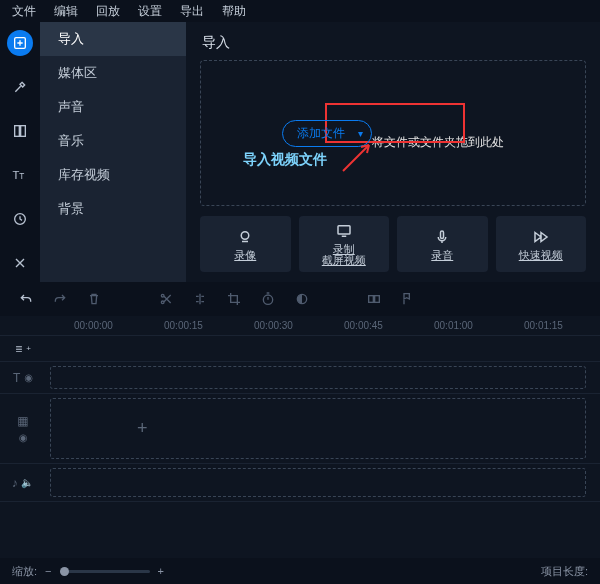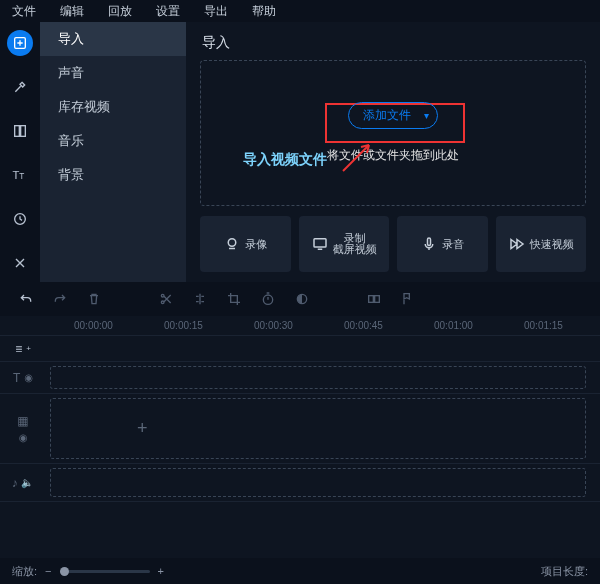--- a/index.html
+++ b/index.html
@@ -1,42 +1,42 @@
 <!DOCTYPE html>
 <html><head>
 <meta charset="utf-8">
 <style>
   * { box-sizing: border-box; margin: 0; padding: 0; font-family: "Microsoft YaHei", sans-serif; }
   body { background: #0e1521; color: #b8c2d1; width: 600px; height: 584px; overflow: hidden; font-size: 12px; }
 
-  .menubar { height: 22px; background: #0b111c; display: flex; align-items: center; padding: 0 4px; gap: 8px; }
+  .menubar { height: 22px; background: #0b111c; display: flex; align-items: center; padding: 0 4px; gap: 2px; }
   .menubar-item { padding: 2px 8px; color: #c5ced9; cursor: pointer; }
 
   .upper { display: flex; height: 260px; }
   .toolstrip { width: 40px; background: #0b111c; display: flex; flex-direction: column; align-items: center; padding-top: 8px; gap: 18px; }
   .toolstrip .tool { width: 26px; height: 26px; display: flex; align-items: center; justify-content: center; color: #b8c2d1; cursor: pointer; }
   .toolstrip .tool.active { background: #0a7bf0; border-radius: 50%; color: #fff; }
 
   .side-panel { width: 146px; background: #1a2332; padding-top: 0; }
   .side-item { padding: 8px 18px; color: #c5ced9; cursor: pointer; font-size: 13px; }
   .side-item.active { background: #2a3647; color: #fff; }
 
   .main { flex: 1; background: #0e1521; padding: 8px 14px 10px 14px; display: flex; flex-direction: column; }
   .main-title { color: #d8e0ea; font-size: 14px; padding: 4px 2px 8px 2px; }
 
-  .dropzone { flex: 1; border: 1px dashed #394556; border-radius: 4px; position: relative; display: flex; flex-direction: column; align-items: center; justify-content: center; }
+  .dropzone { flex: 1; border: 1px dashed #394556; border-radius: 4px; position: relative; display: flex; flex-direction: row; align-items: center; justify-content: center; }
   .red-highlight { position: absolute; border: 2px solid #e33; width: 140px; height: 40px; left: 124px; top: 42px; }
   .add-btn { border: 1px solid #0a7bf0; border-radius: 14px; padding: 4px 26px 4px 14px; color: #0a7bf0; position: relative; cursor: pointer; font-size: 12px; }
   .add-btn .chev { position: absolute; right: 8px; top: 7px; font-size: 10px; }
   .drop-hint { margin-top: 18px; color: #e5e5e5; font-size: 12px; }
   .annotation { position: absolute; left: 42px; top: 90px; color: #7dd3fc; font-weight: bold; font-size: 14px; }
   .arrow { position: absolute; left: 138px; top: 74px; width: 40px; height: 40px; }
 
   .card-row { display: flex; gap: 8px; margin-top: 10px; }
-  .card { flex: 1; background: #1a2332; border-radius: 4px; height: 56px; display: flex; flex-direction: row; align-items: center; justify-content: center; gap: 4px; cursor: pointer; color: #c5ced9; }
+  .card { flex: 1; background: #1a2332; border-radius: 4px; height: 56px; display: flex; flex-direction: column; align-items: center; justify-content: center; gap: 4px; cursor: pointer; color: #c5ced9; text-decoration: underline; }
   .card .ic { font-size: 16px; }
   .card .lbl { font-size: 11px; line-height: 1; text-align: center; }
 
   .toolbar2 { height: 34px; background: #0b111c; display: flex; align-items: center; padding: 0 18px; gap: 18px; color: #4f5b6e; }
   .toolbar2 .gap { width: 20px; }
   .toolbar2 svg, .toolbar2 .glyph { width: 16px; height: 16px; display: block; }
 
   .timeline { background: #0e1521; }
   .ruler { display: flex; padding-left: 74px; height: 20px; align-items: center; gap: 14px; color: #5a6678; font-size: 10px; border-bottom: 1px solid #1a2332; }
   .ruler span { flex: 0 0 76px; }
@@ -99,23 +99,24 @@
       </div>
     <div class="tool">
         <svg viewBox="0 0 24 24" width="16" height="16">
           <path d="M6 6l12 12M18 6L6 18" stroke="currentColor" stroke-width="2"></path>
         </svg>
       </div>
   </div>
 
   <div class="side-panel">
     <div class="side-item active">导入</div>
+    <div class="side-item">媒体区</div>
     <div class="side-item">声音</div>
+    <div class="side-item">音乐</div>
     <div class="side-item">库存视频</div>
-    <div class="side-item">音乐</div>
     <div class="side-item">背景</div>
   </div>
 
   <div class="main">
     <div class="main-title">导入</div>
 
     <div class="dropzone">
       <div class="red-highlight"></div>
       <div class="add-btn">
         <span>添加文件</span>

